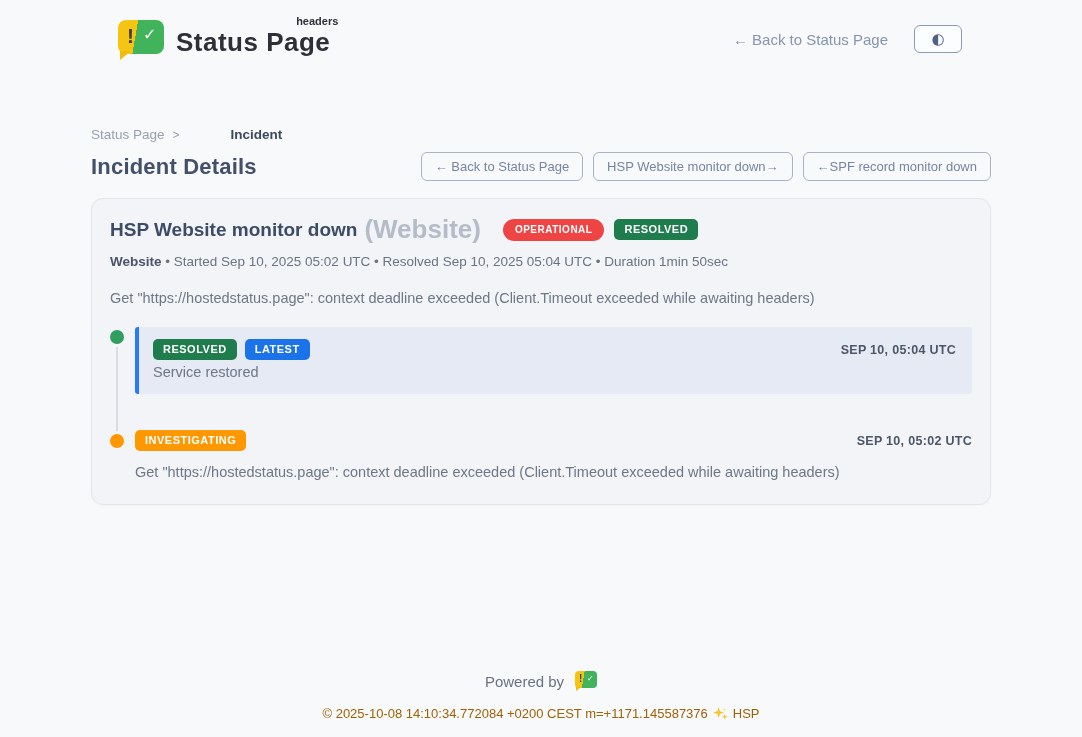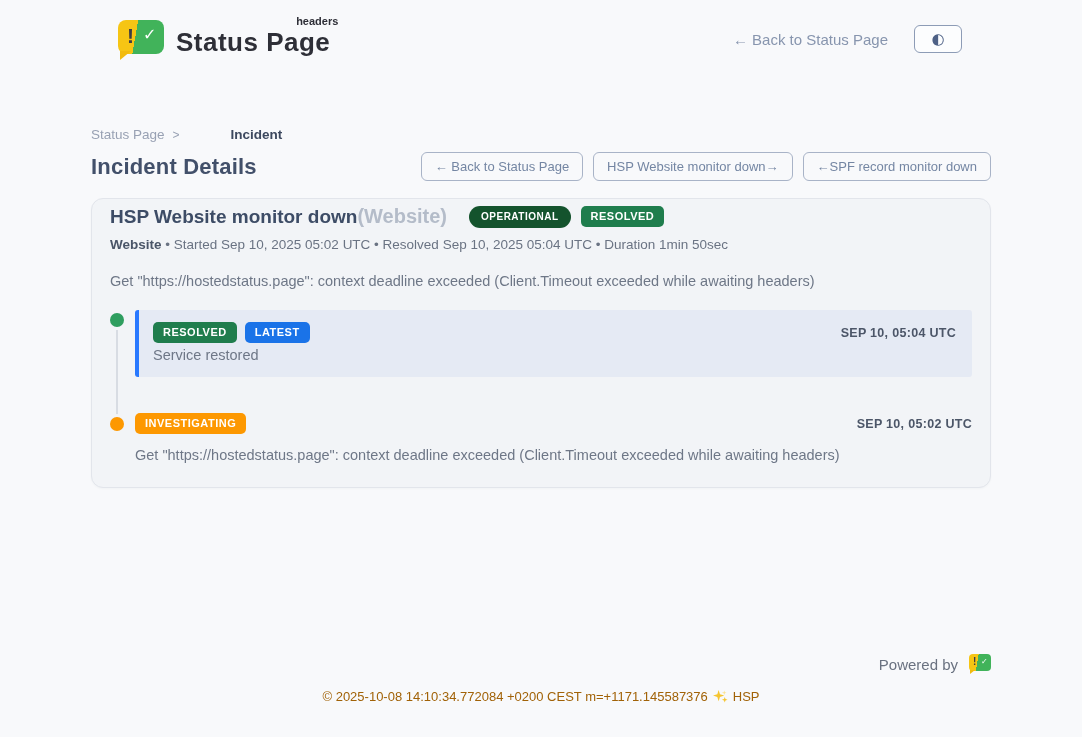--- a/index.html
+++ b/index.html
@@ -47,31 +47,31 @@
   .page-title { font-size:22px; font-weight:bold; color:#42506a; letter-spacing:.2px; }
   .nav-buttons { display:flex; gap:10px; }
   .nav-buttons button {
     font-family:inherit; font-size:13px; color:#7486a3;
     background:transparent; border:1px solid #a8b3c7; border-radius:6px;
     padding:6px 13px; cursor:pointer; white-space:nowrap;
   }
   
   .card {
     margin-top:17px; background:#f2f4f7; border:1px solid #e2e5eb;
-    border-radius:12px; padding:6px 18px 24px 18px;
+    border-radius:12px; padding:15px 18px 24px 18px;
     box-shadow:0 1px 2px rgba(40,50,70,.03);
   }
   .card-title-row { display:flex; align-items:center; }
   .incident-title { font-size:19px; font-weight:bold; color:#3d4c66; }
-  .incident-component { font-size:20px; color:#b4bcc9; margin-left:0; font-weight:bold; }
+  .incident-component { font-size:26px; color:#b4bcc9; margin-left:7px; font-weight:bold; }
   .badge {
     display:inline-block; color:#fff; font-weight:bold; letter-spacing:.5px;
     font-size:11px; padding:4px 10px; border-radius:5px; line-height:1.2;
   }
-  .badge.pill-green { background:#14532d; border-radius:999px; font-size:10px; padding:5px 12px; margin-left:22px; }
+  .badge.pill-green { background:#ef4444; border-radius:999px; font-size:10px; padding:5px 12px; margin-left:22px; }
   .badge.dark-green { background:#1f7d4d; }
   .card-title-row .badge.dark-green { margin-left:10px; }
   .badge.blue { background:#1a73e8; }
   .badge.orange { background:#fd9801; }
   .meta { margin-top:9px; font-size:13.5px; color:#6a7383; }
   .meta .meta-service { color:#4a5568; font-weight:bold; }
   .description { margin-top:21px; font-size:14.5px; color:#6e7787; }
   
   .timeline { position:relative; margin-top:23px; padding-left:0; }
   .tl-line { position:absolute; left:6px; top:18px; width:2px; height:88px; background:#d8dce3; }
@@ -85,21 +85,21 @@
     padding:12px 16px 14px 14px; margin-top:-2px;
   }
   .tl-head { display:flex; justify-content:space-between; align-items:center; }
   .tl-badges { display:flex; gap:8px; }
   .tl-time { font-size:12.5px; font-weight:bold; color:#4c5668; letter-spacing:.3px; }
   .tl-msg { margin-top:4px; font-size:14.5px; color:#6e7787; }
   .tl-plain { flex:1; margin-top:0; }
   .tl-plain .tl-msg { margin-top:13px; }
   
   .footer { text-align:center; }
-  .powered { margin-top:166px; display:flex; justify-content:flex-end; align-items:center; gap:11px; font-size:15px; color:#6a7280; }
+  .powered { margin-top:166px; display:flex; justify-content:center; align-items:center; gap:11px; font-size:15px; color:#6a7280; }
   .mini-logo { position:relative; width:22px; height:20px; display:inline-block; cursor:pointer; }
   .ml-bubble { position:absolute; left:0; top:0; width:22px; height:17px; border-radius:4px;
     background:linear-gradient(100deg,#f6c514 39%,#41b35a 39%); }
   .ml-tail { position:absolute; left:1px; top:16px; width:0; height:0;
     border-top:4px solid #f2bb0e; border-right:5px solid transparent; }
   .ml-excl { position:absolute; left:4px; top:2px; font-size:10px; font-weight:bold; color:#3c3c44; }
   .ml-check { position:absolute; left:12px; top:3px; font-size:8px; font-weight:bold; color:#fff; }
   .copyright { margin-top:15px; font-size:13px; color:#a16207; display:flex; justify-content:center; align-items:center; gap:5px; }
   .sparkles-icon { display:inline-block; width:15px; height:15px; }
 </style>

